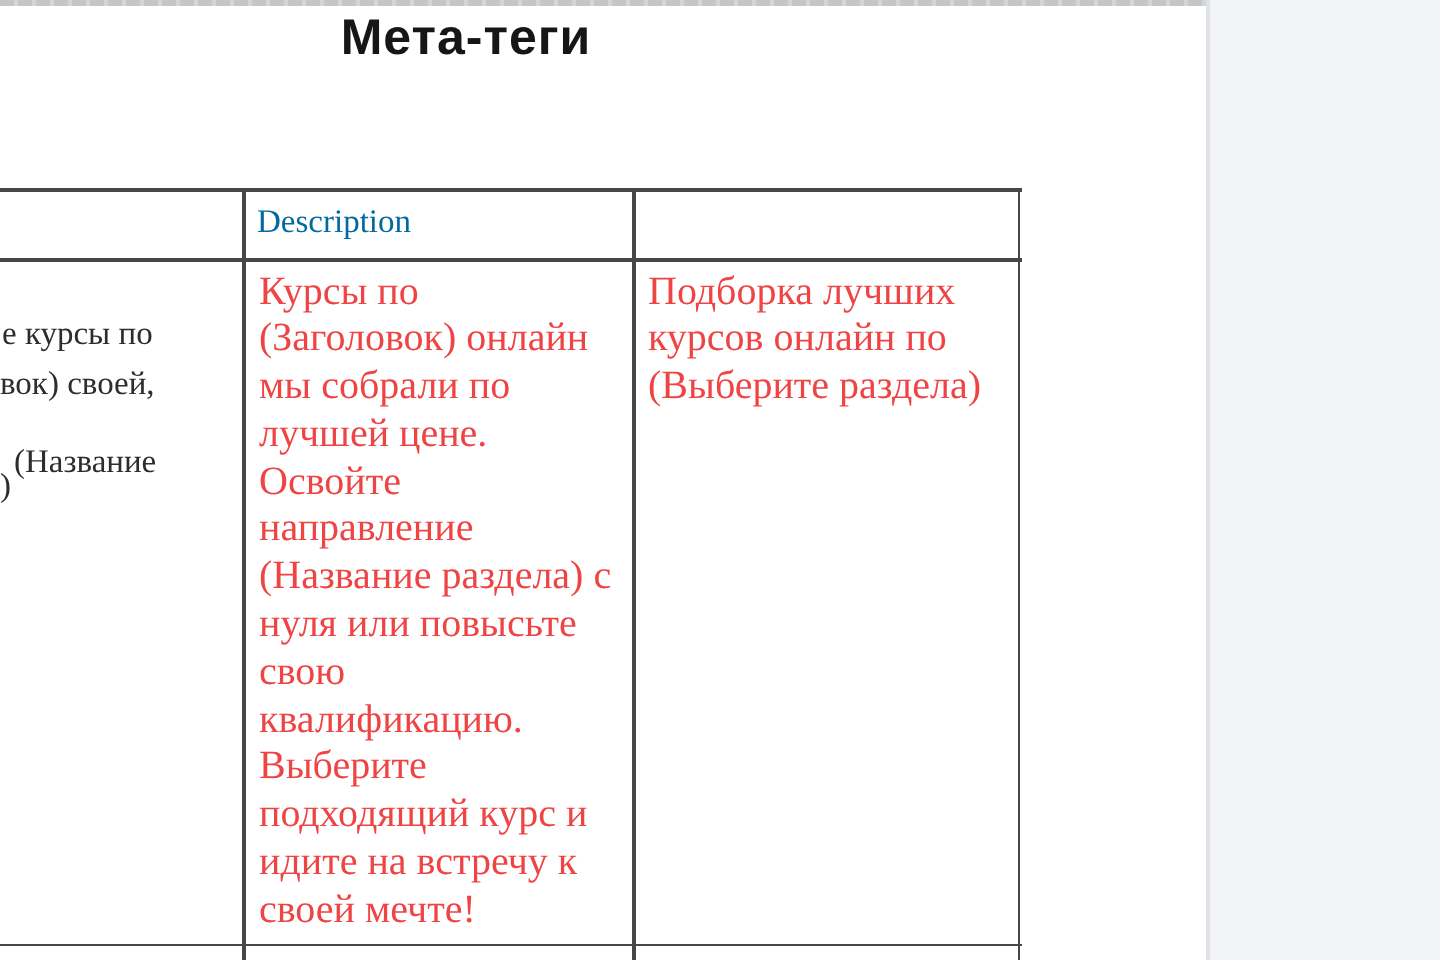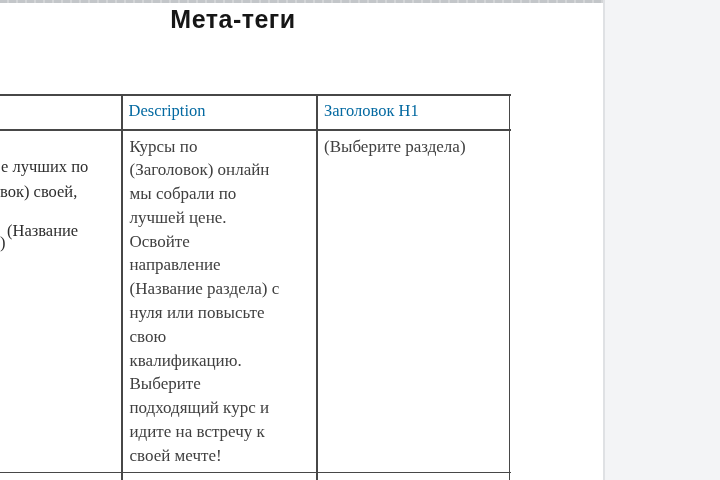--- a/index.html
+++ b/index.html
@@ -78,23 +78,23 @@
   .th-label {
     position: absolute;
     top: 99.5px;
     font-size: 16.5px;
     line-height: 22px;
     color: #0369a1;
     white-space: pre;
   }
   .cell-lines {
     position: absolute;
-    font-size: 17px;
+    font-size: 20px;
     line-height: 23.8px;
-    color: #404040;
+    color: #ef4444;
     white-space: pre;
   }
   .frag {
     position: absolute;
     font-size: 16.5px;
     line-height: 23.8px;
     color: #2d2d2d;
     white-space: pre;
   }
 </style>
@@ -110,30 +110,29 @@
     <h1 class="doc-title">Мета-теги</h1>
 
     <div class="hline" style="top:94.2px"></div>
     <div class="hline" style="top:129px"></div>
     <div class="hline" style="top:471.5px"></div>
     <div class="vline" style="left:121px"></div>
     <div class="vline" style="left:316.3px"></div>
     <div class="vline" style="left:508.8px"></div>
 
     <div class="th-label" style="left:128.5px">Description</div>
-    <div class="th-label" style="left:324px">Заголовок H1</div>
 
     <div>
-      <span class="frag" style="left:1px; top:155px">е лучших по</span>
+      <span class="frag" style="left:1px; top:155px">е курсы по</span>
       <span class="frag" style="left:0px; top:180.3px">вок) своей,</span>
       <span class="frag" style="left:7px; top:219px">(Название</span>
       <span class="frag" style="left:0px; top:231.4px">)</span>
     </div>
 
     <div class="cell-lines" style="left:129.5px; top:134.5px; width:184px"><div>Курсы по</div><div>(Заголовок) онлайн</div><div>мы собрали по</div><div>лучшей цене.</div><div>Освойте</div><div>направление</div><div>(Название раздела) с</div><div>нуля или повысьте</div><div>свою</div><div>квалификацию.</div><div>Выберите</div><div>подходящий курс и</div><div>идите на встречу к</div><div>своей мечте!</div></div>
 
-    <div class="cell-lines" style="left:324px; top:134.5px; width:182px"><div>(Выберите раздела)</div></div>
+    <div class="cell-lines" style="left:324px; top:134.5px; width:182px"><div>Подборка лучших</div><div>курсов онлайн по</div><div>(Выберите раздела)</div></div>
 
   </div>
 
   <div class="gutter"></div>
 
 </div>
 
 </body></html>

